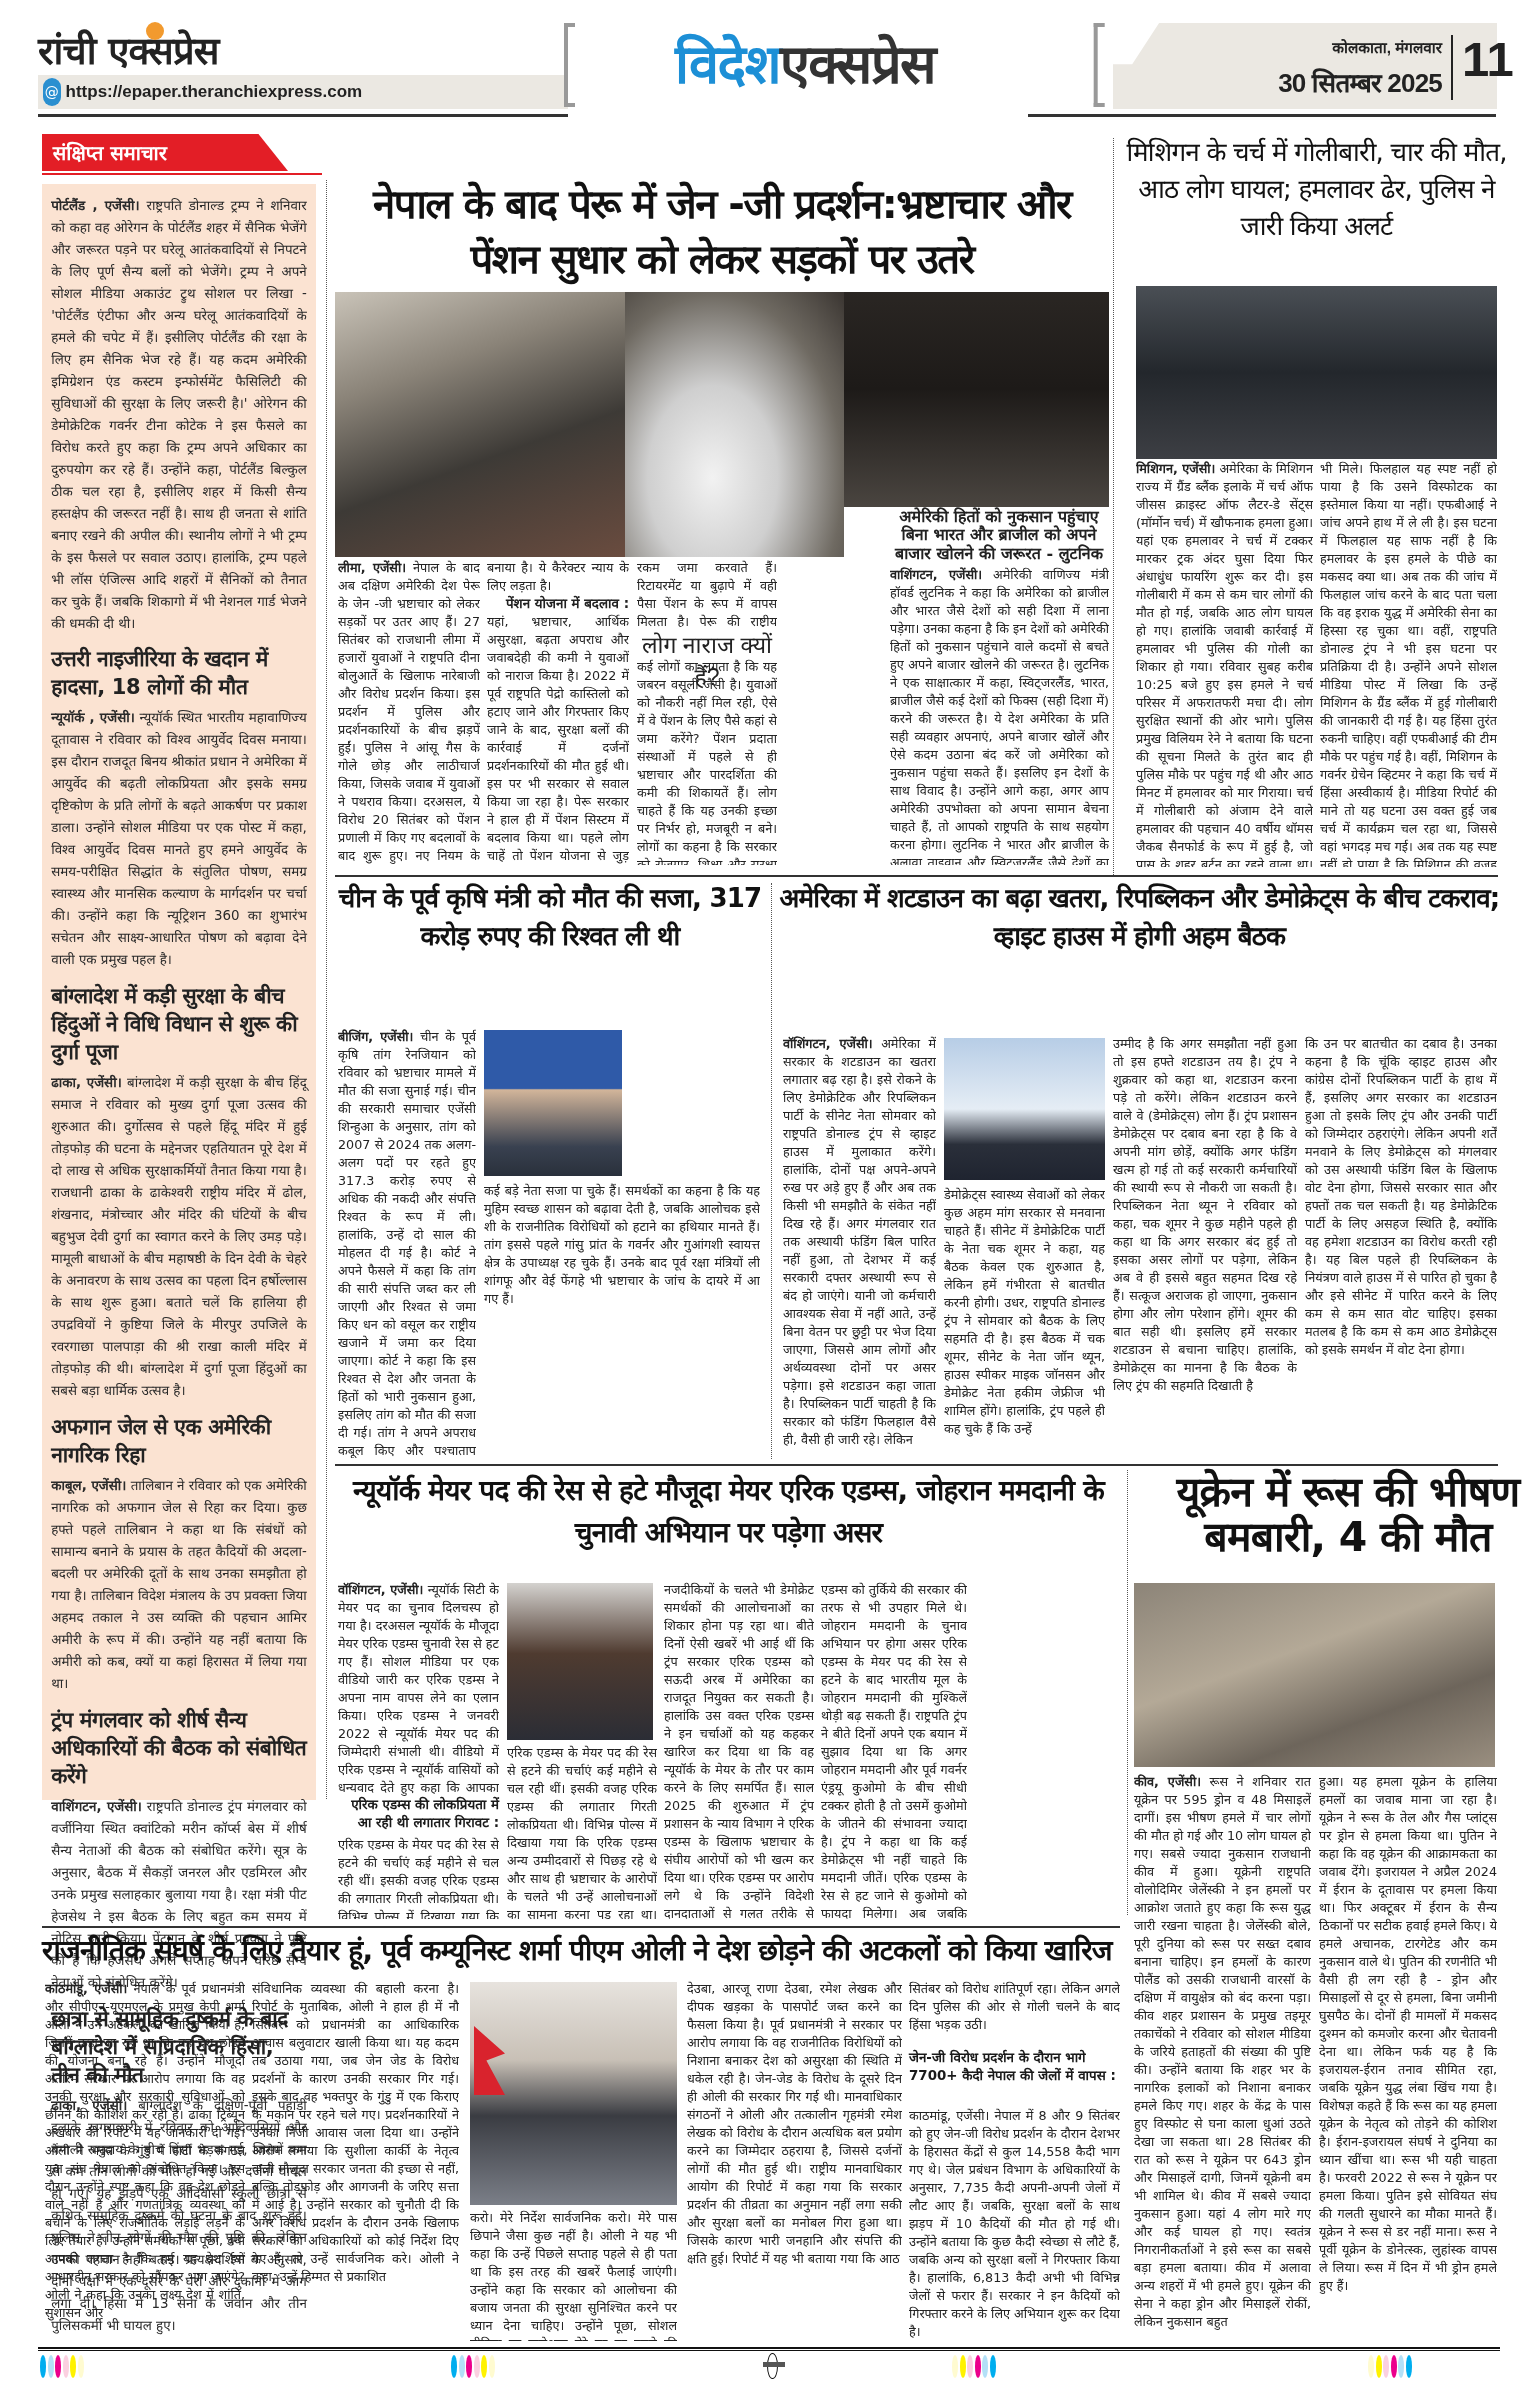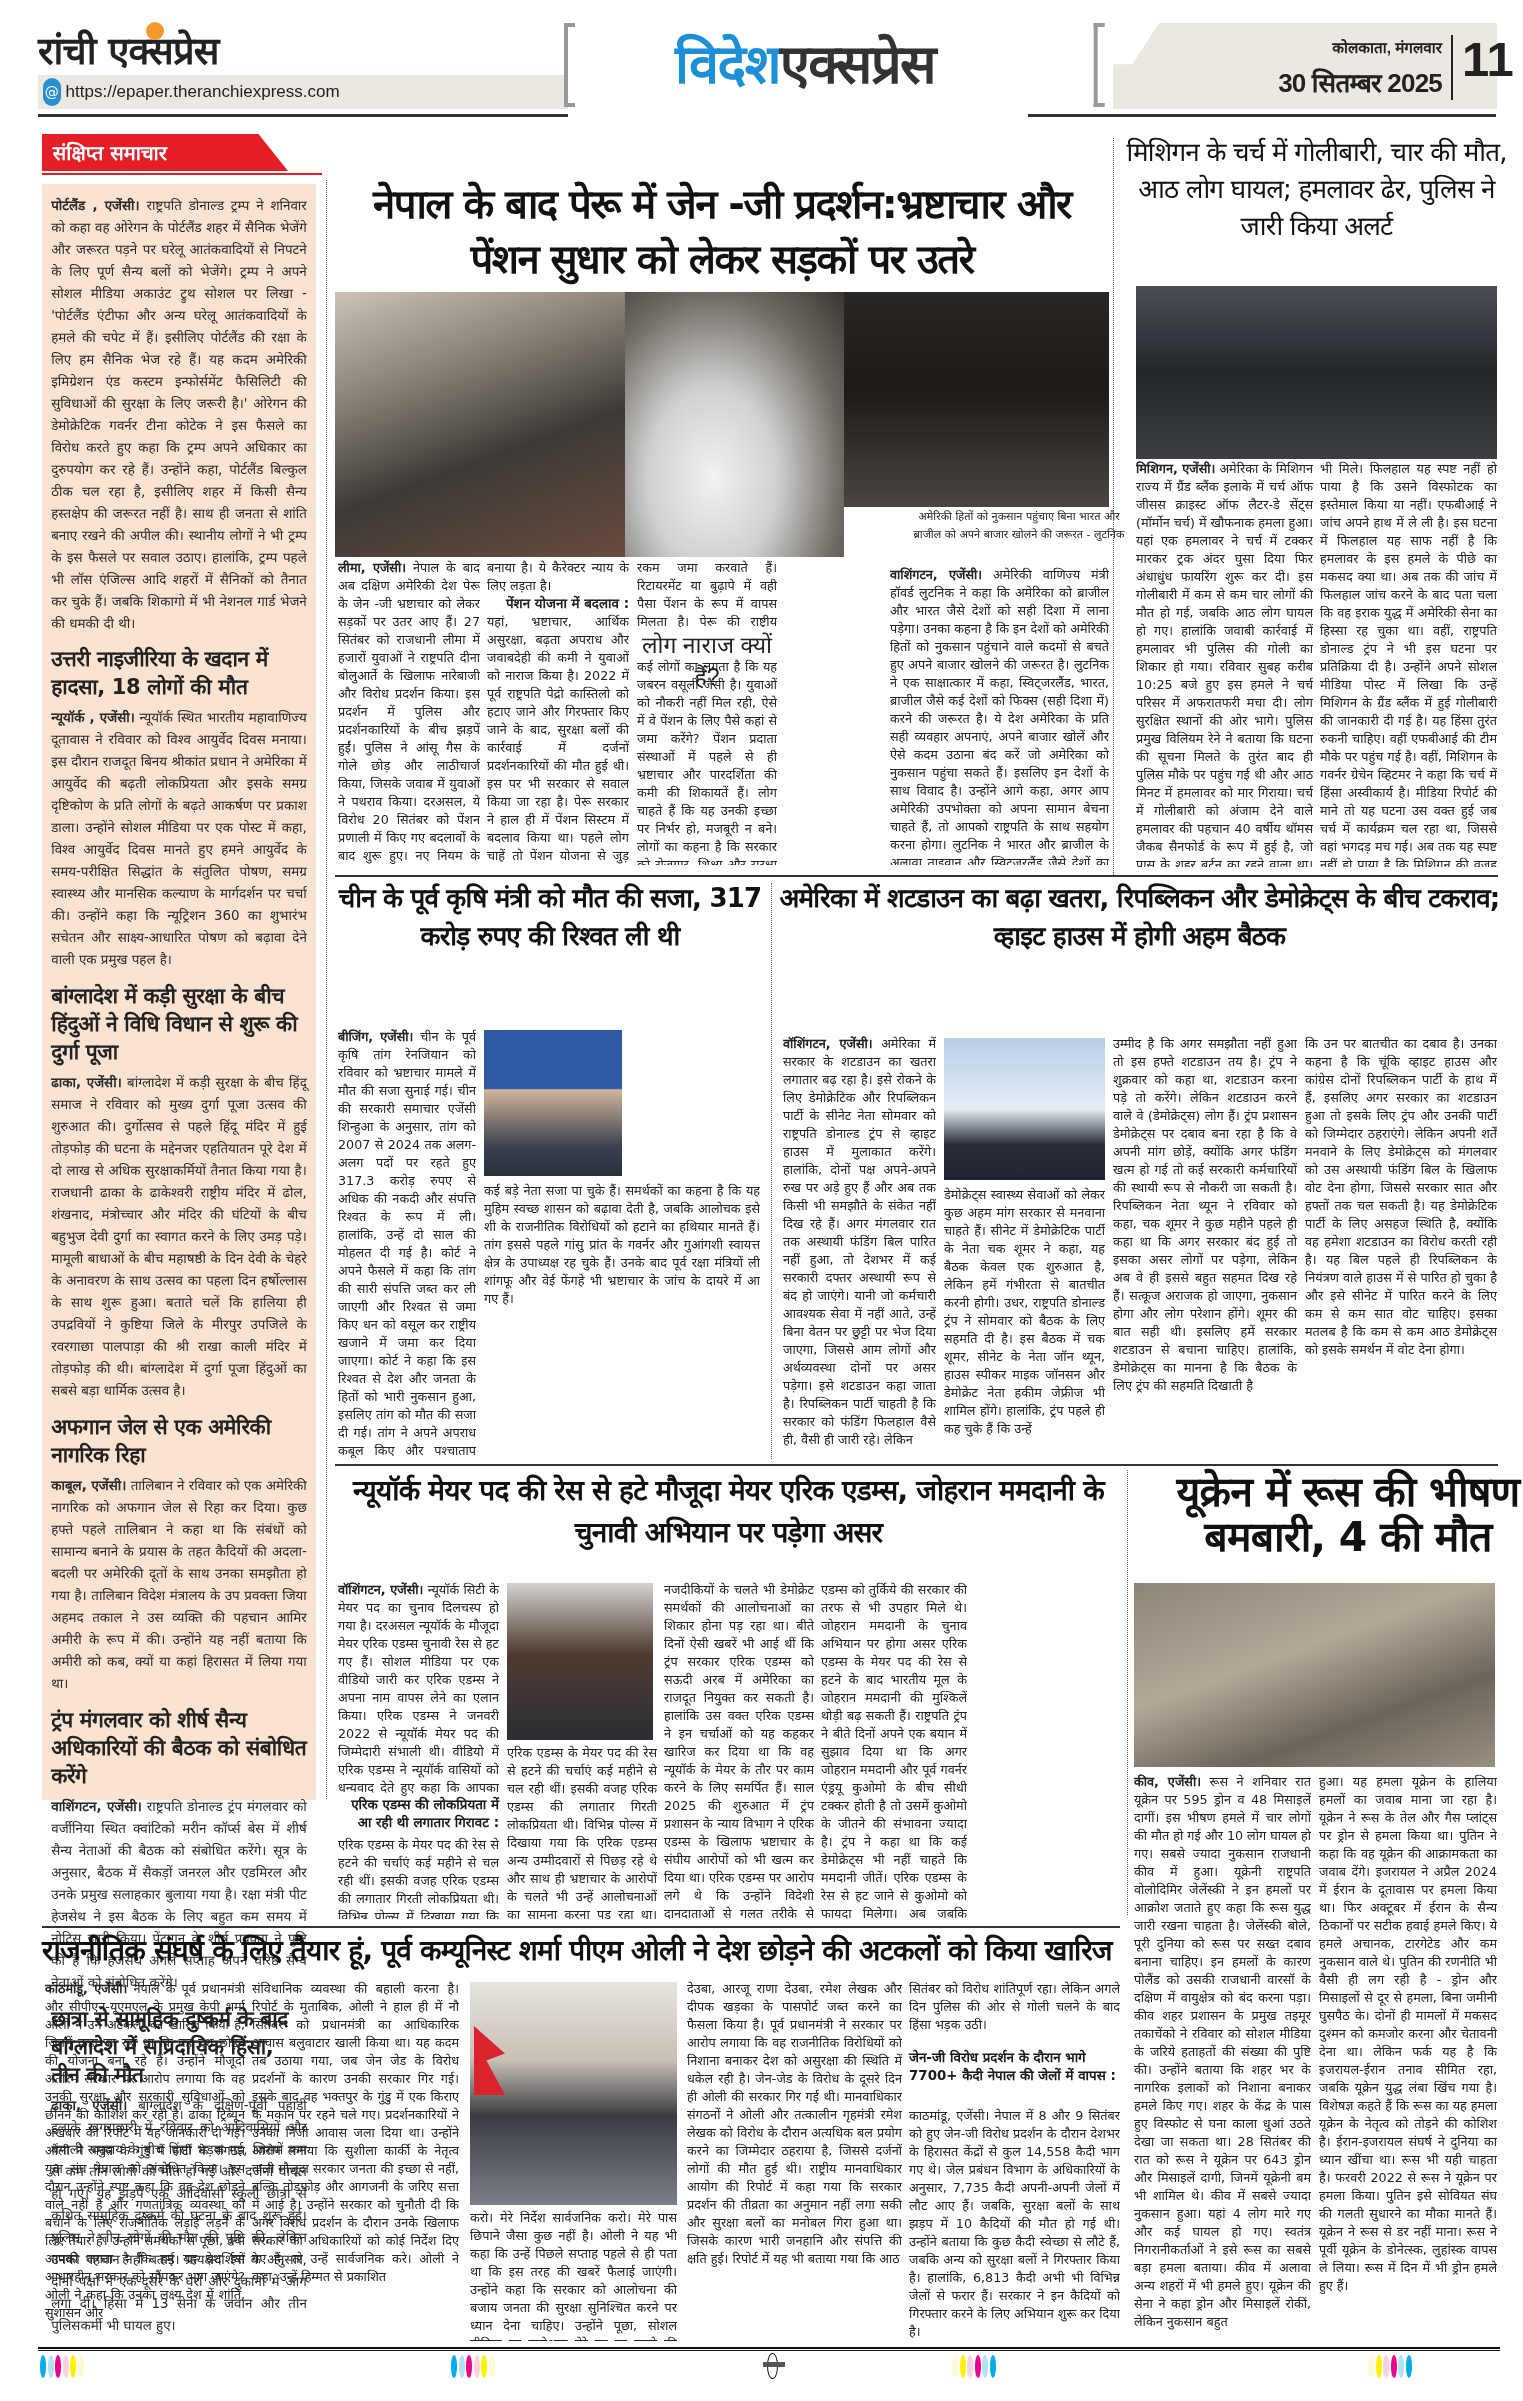--- a/index.html
+++ b/index.html
@@ -2,21 +2,21 @@
 <html style="font-size:12.3px"><head>
 <meta charset="utf-8">
 <style>
   * { box-sizing: border-box; margin: 0; padding: 0; }
   body { width: 1523px; height: 2401px; background: #fff; font-family: "DejaVu Sans", sans-serif; color: #1a1a1a; position: relative; overflow: hidden; }
   .abs { position: absolute; }
   .logo { left: 38px; top: 23px; font-family: "DejaVu Serif", serif; font-weight: bold; font-size: 38px; color: #222; letter-spacing: -0.8px; }
   .logo-sun { left: 146px; top: 21.5px; width: 18.4px; height: 18.4px; border-radius: 50%; background: #f29a2e; }
   .url-bar { left: 38px; top: 75px; width: 530px; height: 34px; background: #ebe8e2; display: flex; align-items: center; padding-left: 4.6px; }
   .url-icon { width: 18.4px; height: 28px; border-radius: 9.2px; background: #2a8fd0; color: #fff; font-size: 14px; text-align: center; line-height: 28px; margin-right: 4.6px; }
-  .url-text { font-family: "Liberation Sans", sans-serif; font-weight: normal; font-size: 17px; color: #222; }
+  .url-text { font-family: "Liberation Sans", sans-serif; font-weight: bold; font-size: 17px; color: #222; }
   .bracket { top: 23px; width: 10.7px; height: 84px; border: 4.6px solid #999; }
   .bracket.l { left: 564px; border-right: none; }
   .bracket.r { left: 1094px; border-left: none; transform: scaleX(-1); }
   .section-title { left: 675px; top: 24.6px; font-size: 54px; font-weight: bold; font-family: "DejaVu Sans", sans-serif; letter-spacing: -1.5px; }
   .section-title .blue { color: #1c8fd6; }
   .section-title .dark { color: #333; text-align: right; }
   .date-panel { left: 1113px; top: 23px; width: 384px; height: 86px; background: #ebe8e2; clip-path: polygon(12% 0, 100% 0, 100% 100%, 0 100%, 0 48%, 5% 48%); }
   .date-city { right: 77px; top: 37px; font-size: 15.3px; font-weight: bold; color: #222; font-family: "Liberation Sans", sans-serif; }
   .date-val { right: 77px; top: 64px; font-size: 26px; font-weight: bold; color: #222; font-family: "Liberation Sans", sans-serif; letter-spacing: -0.8px; }
   .page-sep { left: 1451px; top: 35px; width: 1.5px; height: 65px; background: #222; }
@@ -41,21 +41,21 @@
   .ph-official { background: linear-gradient(180deg, #2f5aa8 0%, #2f5aa8 40%, #d2b59a 41%, #394150 80%, #29303b 100%); }
   .ph-trump { background: linear-gradient(180deg, #b7cde6 0%, #e5edf5 50%, #2a2f3a 75%, #1f2430 100%); }
   .ph-adams { background: linear-gradient(180deg, #d4d2cf 0%, #4f3b30 45%, #2b2d35 100%); }
   .ph-rubble { background: linear-gradient(160deg, #8c8478 0%, #b4a997 40%, #6d655b 70%, #9a8f80 100%); }
   .ph-oli { background: linear-gradient(180deg, #e7e3de 0%, #c8c0b6 35%, #3a3c42 60%, #7b7f88 100%); }
   .col { font-size: 12.7px; line-height: 18px; text-align: justify; color: #222; overflow: hidden; }
   .col b { font-weight: bold; }
   .col .sub { display: block; font-weight: bold; font-size: 13.4px; text-align: right; }
   .sub-head { font-size: 23px; text-align: center; color: #222; font-family: "Liberation Sans", sans-serif; }
   .story-head { text-align: center; font-weight: bold; color: #111; letter-spacing: -0.8px; }
-  .box-head { text-align: center; font-size: 11px; line-height: 18.4px; color: #222; font-weight: normal; margin-left: 20px; }
+  .box-head { text-align: center; font-size: 16px; line-height: 18.4px; color: #222; font-weight: bold; }
   .bottom-rule { left: 38px; top: 2347px; width: 1462px; height: 3.8px; border-top: 2.3px solid #111; border-bottom: 0.8px solid #111; }
   .reg { top: 2355px; display: flex; gap: 1.5px; }
   .reg span { width: 6.1px; height: 23px; border-radius: 50%; display: block; }
   .crosshair { left: 767px; top: 2353px; width: 10.7px; height: 26px; border: 1.5px solid #111; border-radius: 50%; }
   .crosshair-bar { left: 763px; top: 2362px; width: 21.5px; height: 4.6px; background: #555; }
 </style>
 </head>
 <body>
 
 <div class="abs logo">रांची एक्सप्रेस</div>

